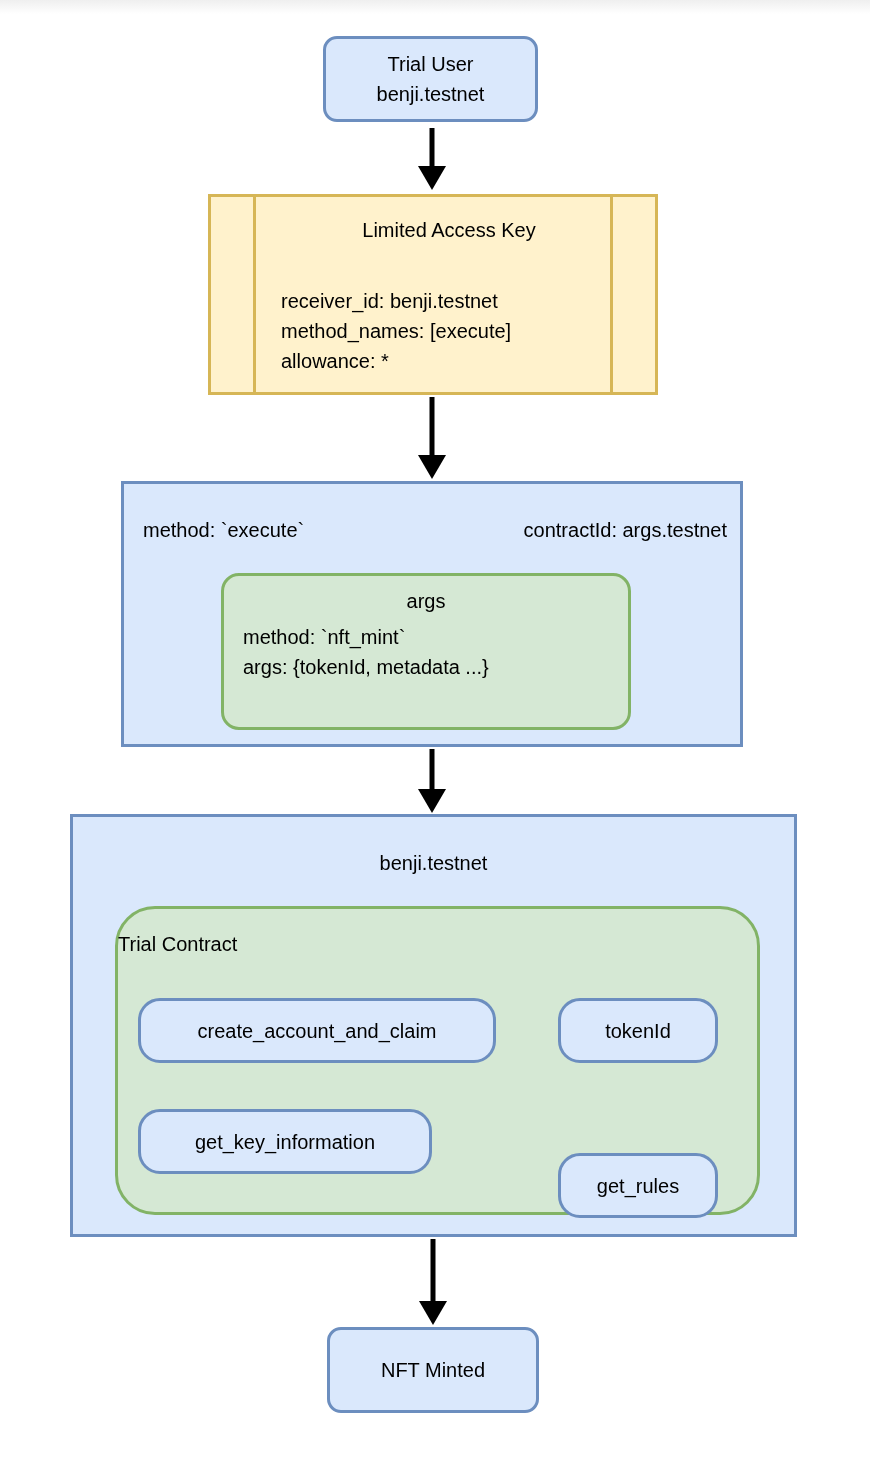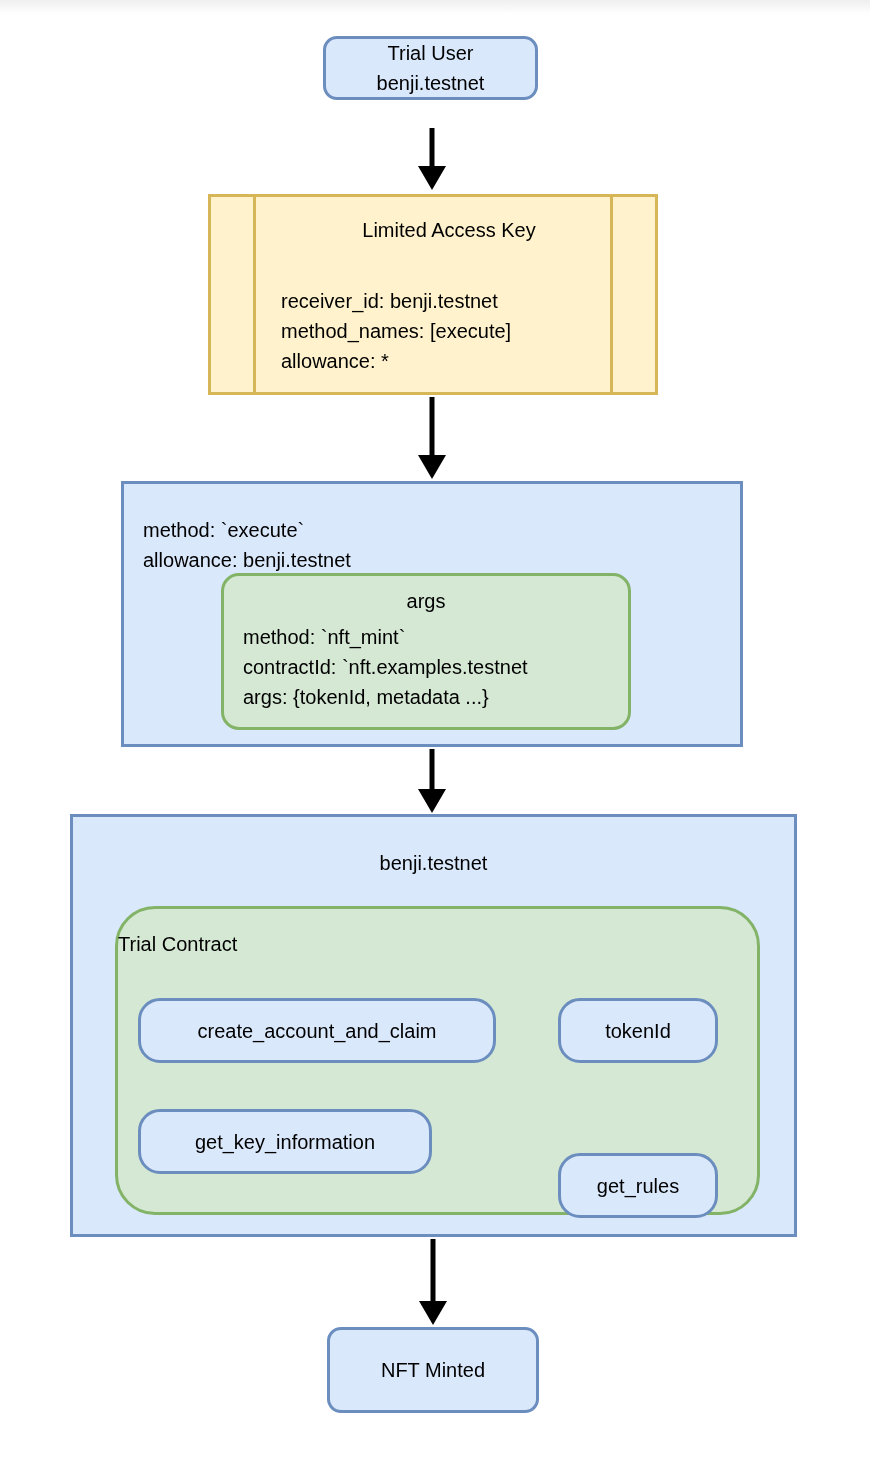--- a/index.html
+++ b/index.html
@@ -71,21 +71,20 @@
   .lak-body {
     position:absolute;
     top:89px; left:70px; right:45px;
   }
   
   .call-header {
     position:absolute;
     top:31px; left:19px; right:13px;
     display:flex;
     justify-content:space-between;
-    flex-direction:column;
   }
   .args-box {
     position:absolute;
     left:97px; top:89px;
     width:410px; height:157px;
     border-radius:18px;
   }
   .args-title { position:absolute; top:10px; left:0; right:0; text-align:center; }
   .args-body  { position:absolute; top:46px; left:19px; right:10px; }
   
@@ -105,21 +104,21 @@
     align-items:center;
     justify-content:center;
     text-align:center;
   }
 </style>
 </head>
 <body>
 
 <div id="canvas">
 
-  <div class="node box-blue rounded center-flex" style="left:323px; top:36px; width:215px; height:64px;">
+  <div class="node box-blue rounded center-flex" style="left:323px; top:36px; width:215px; height:86px;">
     <div>Trial User</div>
     <div>benji.testnet</div>
   </div>
 
   <div class="arrow" style="left:416px; top:128px; height:62px;">
     <div class="shaft" style="height:40px;"></div>
     <div class="head"></div>
   </div>
 
   <div class="node box-yellow" style="left:208px; top:194px; width:450px; height:201px;">
@@ -134,27 +133,26 @@
   </div>
 
   <div class="arrow" style="left:416px; top:397px; height:82px;">
     <div class="shaft" style="height:60px;"></div>
     <div class="head"></div>
   </div>
 
   <div class="node box-blue" style="left:121px; top:481px; width:622px; height:266px;">
     <div class="call-header">
       <span>method: `execute`</span>
-      <span>allowance: benji.testnet</span>
+      <span>contractId: args.testnet</span>
     </div>
     <div class="args-box box-green">
       <div class="args-title">args</div>
       <div class="args-body">
         <div>method: `nft_mint`</div>
-        <div>contractId: `nft.examples.testnet</div>
         <div>args: {tokenId, metadata ...}</div>
       </div>
     </div>
   </div>
 
   <div class="arrow" style="left:416px; top:749px; height:64px;">
     <div class="shaft" style="height:42px;"></div>
     <div class="head"></div>
   </div>
 

